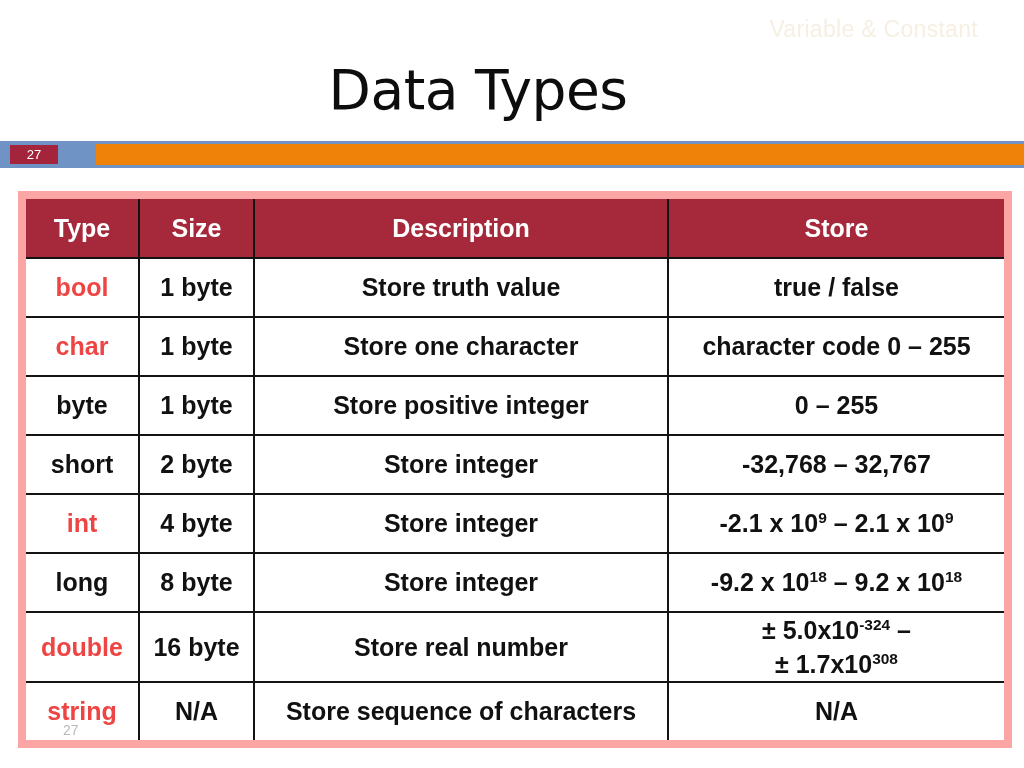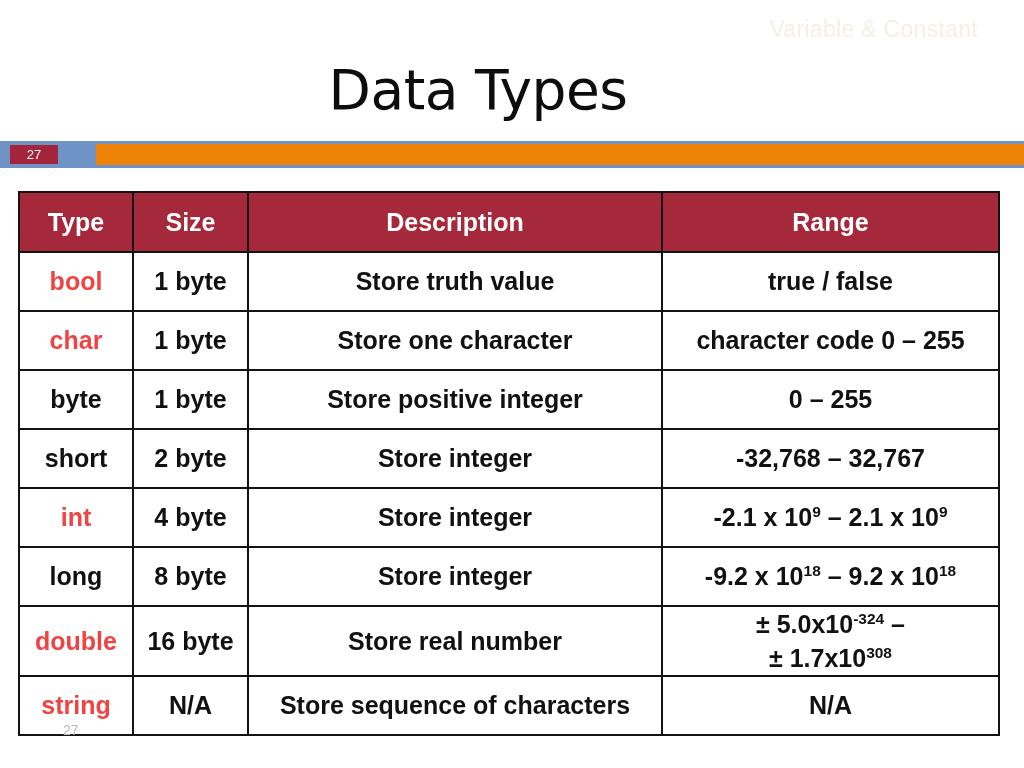--- a/index.html
+++ b/index.html
@@ -86,21 +86,21 @@
   .table-wrap {
     position: absolute;
     left: 18px;
     top: 191px;
     width: 972px;
   }
   table.dt {
     border-collapse: collapse;
     width: 972px;
     table-layout: fixed;
-    border: 2px solid #fca5a5;
+    border: 8px solid #fca5a5;
   }
   table.dt th, table.dt td {
     border: 2px solid #131313;
     padding: 0;
     text-align: center;
     vertical-align: middle;
     font-family: "Liberation Sans", sans-serif;
   }
   table.dt thead th {
     background: #a5293a;
@@ -159,21 +159,21 @@
   <div class="band-badge">27</div>
 </div>
 
 <div class="table-wrap">
   <table class="dt">
     <thead>
       <tr>
         <th class="c-type">Type</th>
         <th class="c-size">Size</th>
         <th class="c-desc">Description</th>
-        <th class="c-range">Range</th>
+        <th class="c-range">Store</th>
       </tr>
     </thead>
     <tbody>
 
       <tr>
         <td class="c-type type-cell accent">bool</td>
         <td class="c-size">1 byte</td>
         <td class="c-desc desc-cell">Store truth value</td>
         <td class="c-range">true / false</td>
       </tr>

